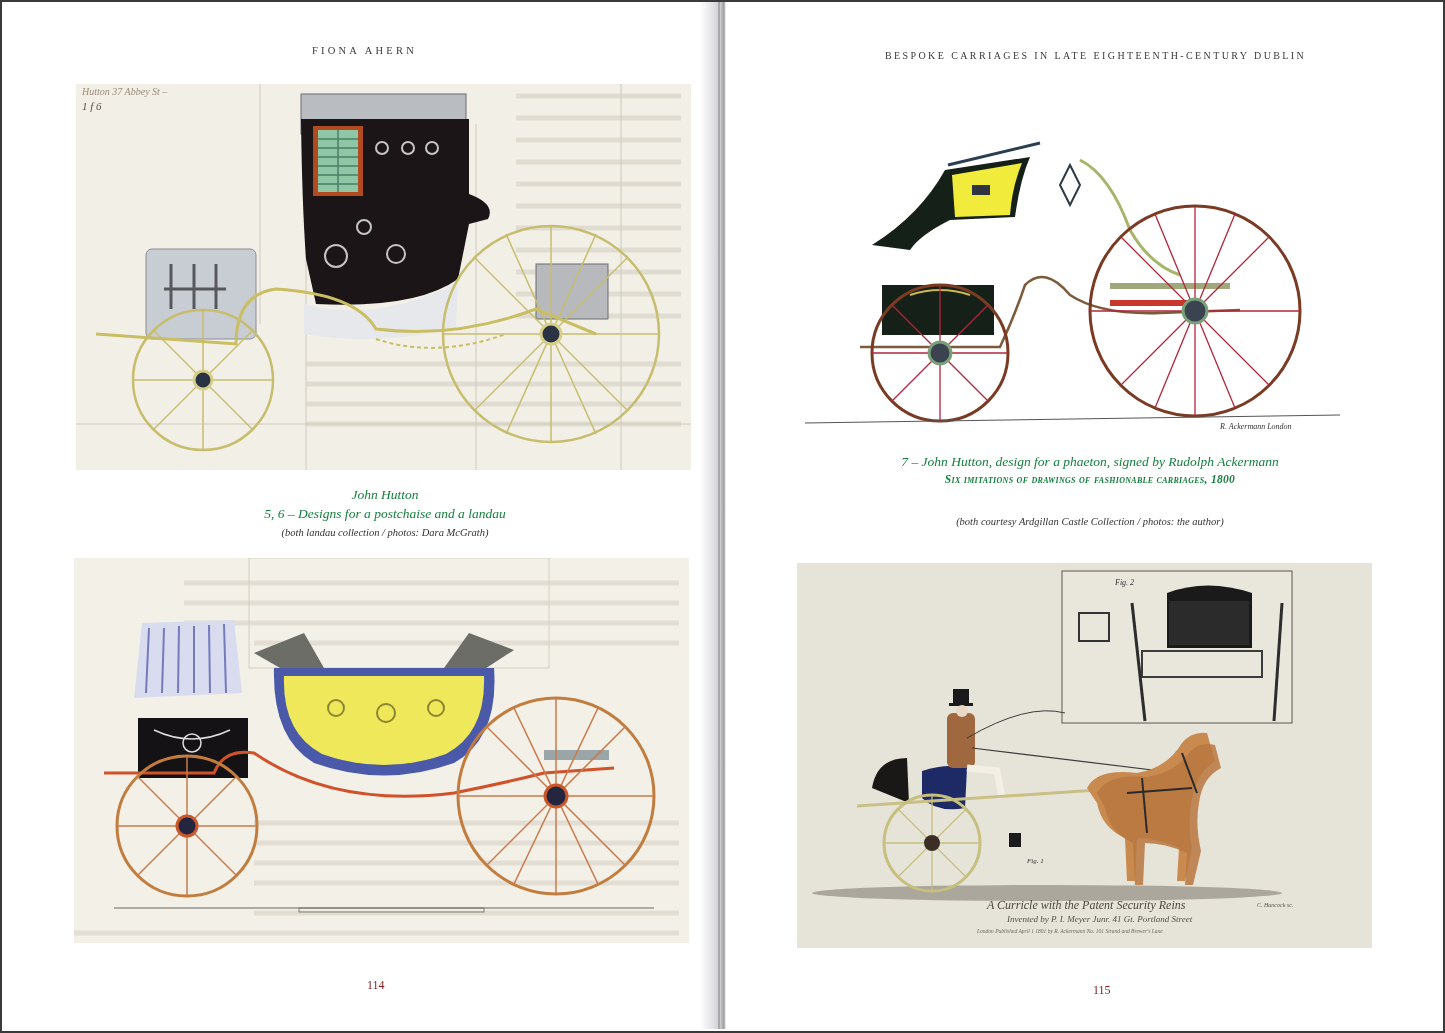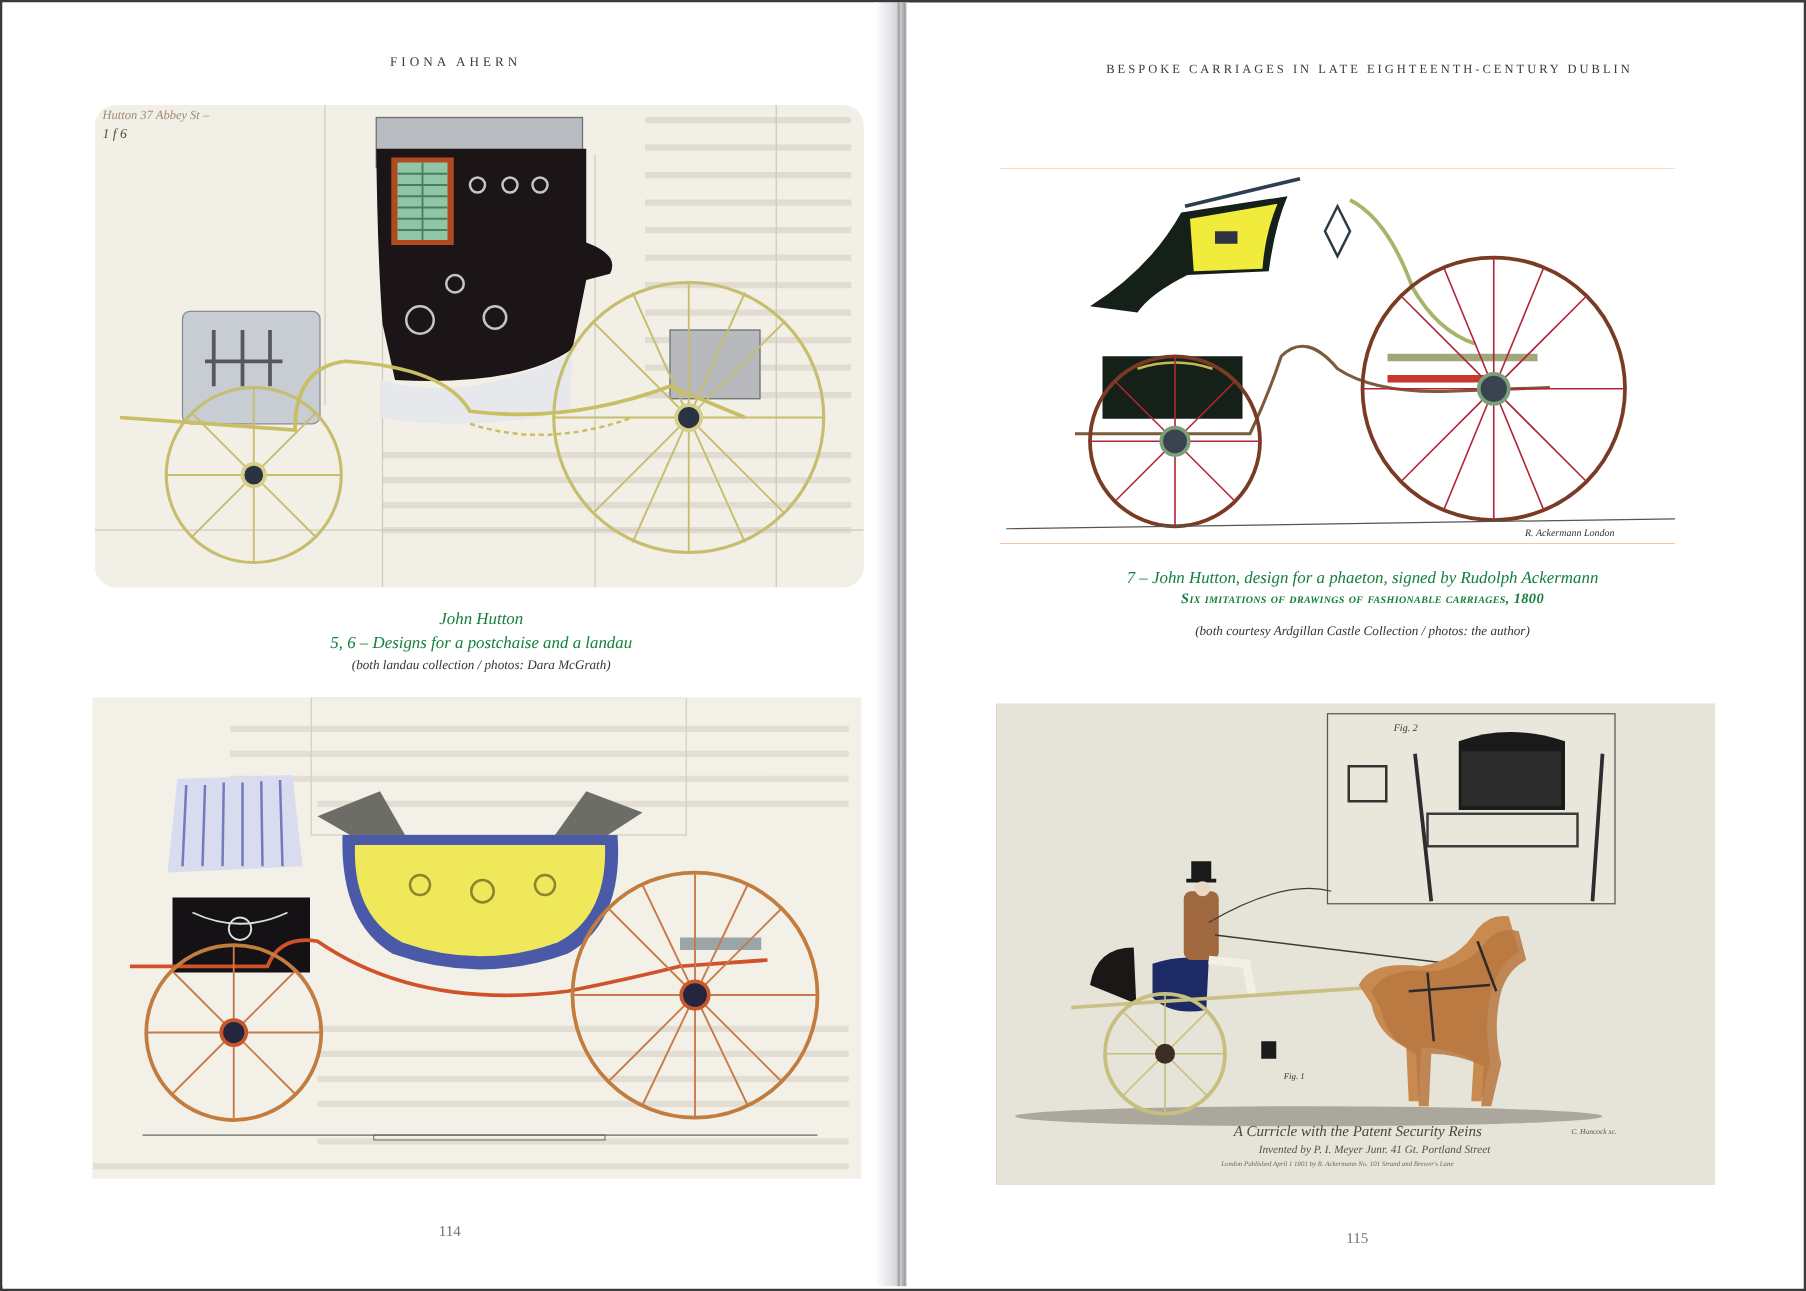--- a/index.html
+++ b/index.html
@@ -25,36 +25,36 @@
 
   .running-head {
     position: absolute; font-size: 10.5px; letter-spacing: 3.2px; color: #3b3b3b;
     white-space: nowrap; text-transform: uppercase;
   }
   .rh-left { left: 312px; top: 45px; }
   .rh-right { left: 885px; top: 50px; letter-spacing: 2.4px; font-size: 10px; }
 
   .plate { position: absolute; overflow: hidden; }
   .plate svg { display: block; width: 100%; height: 100%; }
-  .plate-1 { left: 76px; top: 84px; width: 615px; height: 386px; background: #f2efe6; border-radius: 17px; }
+  .plate-1 { left: 76px; top: 84px; width: 615px; height: 386px; background: #f2efe6; }
   .plate-2 { left: 74px; top: 558px; width: 615px; height: 385px; background: #f3f0e7; }
   .plate-3 { left: 800px; top: 135px; width: 540px; height: 300px; background: #f97316; text-align: right; }
   .plate-4 { left: 797px; top: 563px; width: 575px; height: 385px; background: #fca5a5; }
 
   .caption { position: absolute; text-align: center; font-style: italic; white-space: nowrap; }
   .cap-left { left: 130px; width: 510px; top: 485px; }
   .cap-right { left: 780px; width: 620px; top: 452px; }
   .cap-line { font-size: 13.5px; line-height: 19px; color: #15803d; }
   .cap-line.small { font-size: 10.5px; line-height: 17px; margin-top: 1px; color: #333; }
   .cap-line.sc { font-size: 11.5px; font-variant: small-caps; font-style: italic; letter-spacing: .3px; font-weight: bold; }
   .cap-right .cap-line { margin-bottom: 3px; }
   .cap-right .cap-line.sc { margin-top: -4px; }
-  .cap-right .cap-line.small { margin-top: 8px; }
-
-  .folio { position: absolute; font-size: 12px; color: #737373; }
+  .cap-right .cap-line.small { margin-top: 24px; }
+
+  .folio { position: absolute; font-size: 12px; color: #7f1d1d; margin-left: 16px; }
   .folio-left { left: 351px; top: 978px; }
   .folio-right { left: 1077px; top: 983px; }
 
   .hand { font-family: "Liberation Serif", serif; font-style: italic; }
 </style>
 </head>
 <body>
 
 <div class="frame"></div>
 

